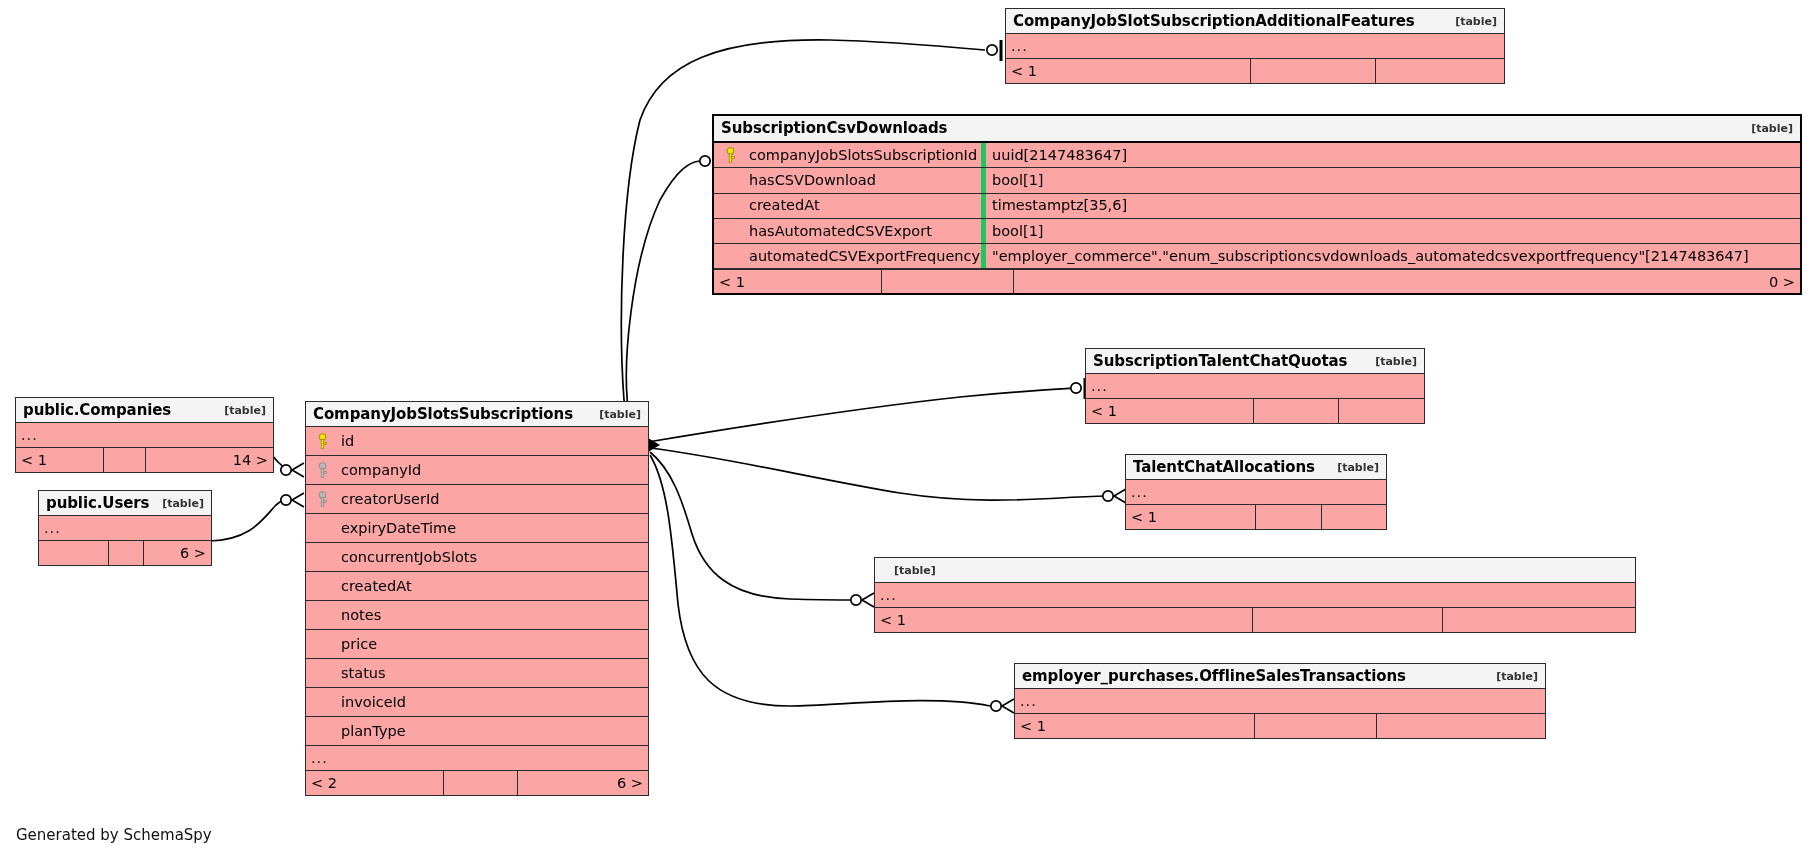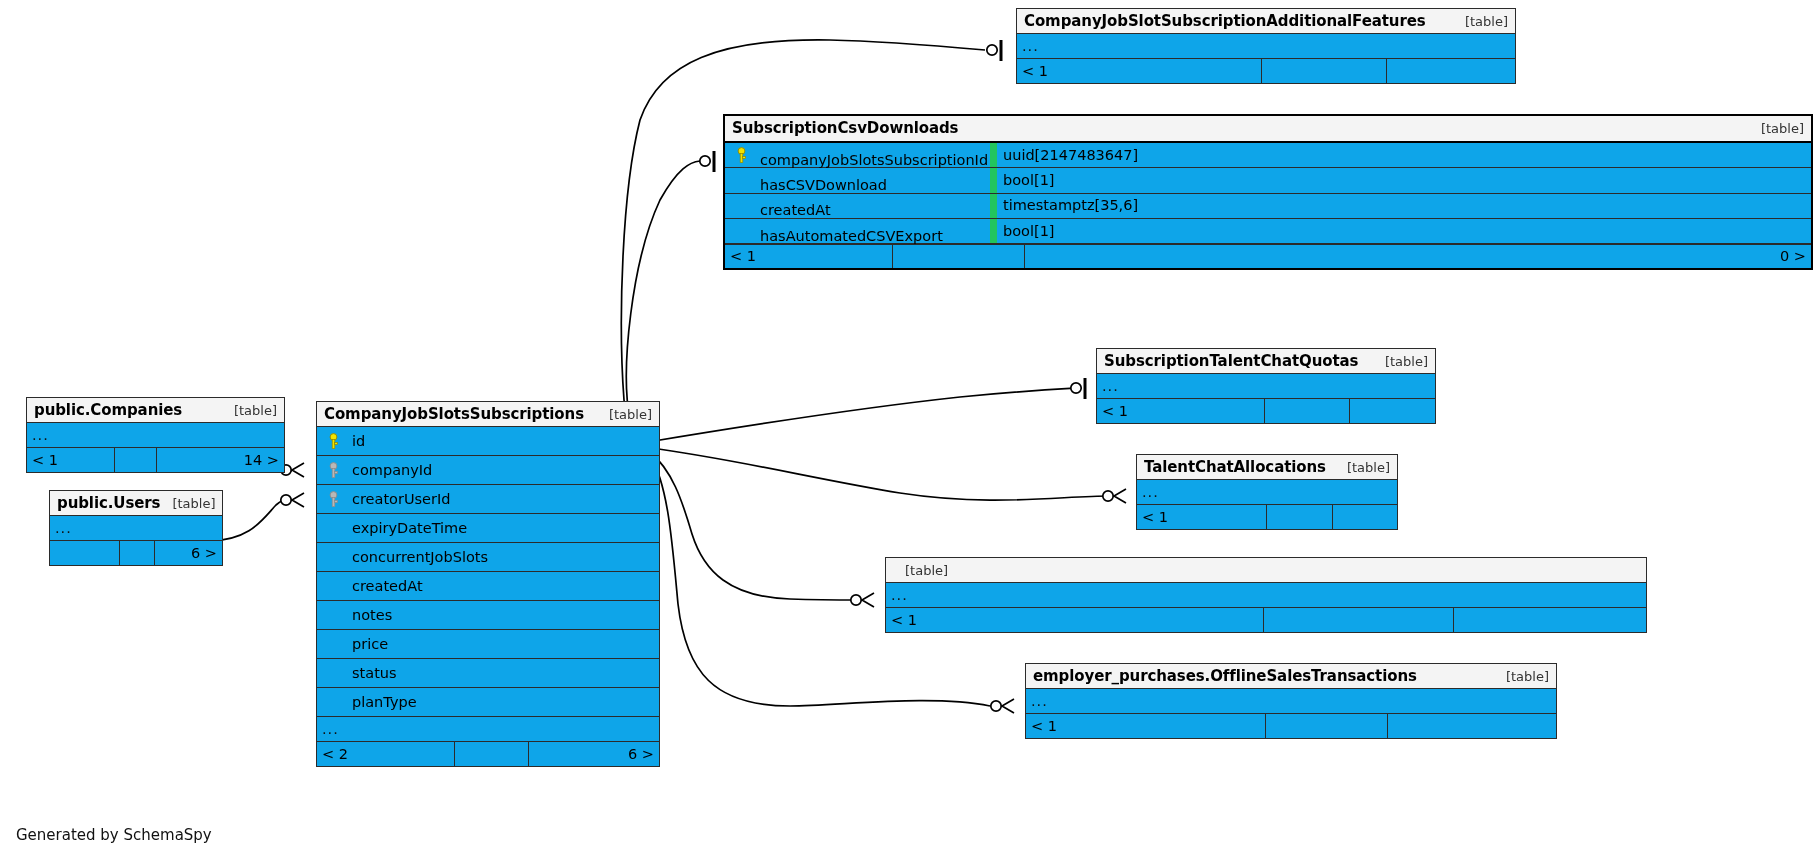--- a/index.html
+++ b/index.html
@@ -28,26 +28,25 @@
     top: 0;
     width: 1816px;
     height: 855px;
     pointer-events: none;
     z-index: 1;
   }
   
   .tbl {
     position: absolute;
     z-index: 3;
-    background: #0ea5e9;
+    background: #fca5a5;
     border: 1px solid #2b2b2b;
     box-sizing: border-box;
     font-size: 14.5px;
     line-height: 1;
-    margin-left: 11px;
   }
   .tbl.focus {
     border: 2px solid #000000;
   }
   .tbl .hdr {
     background: #f4f4f4;
     border-bottom: 1px solid #2b2b2b;
     display: flex;
     align-items: center;
     justify-content: space-between;
@@ -59,22 +58,22 @@
     border-bottom: 2px solid #000000;
     height: 27px;
   }
   .tbl .tname {
     font-weight: bold;
     font-size: 15px;
     white-space: nowrap;
     letter-spacing: -0.1px;
   }
   .tbl .ttag {
-    font-weight: normal;
-    font-size: 13px;
+    font-weight: bold;
+    font-size: 11px;
     color: #333333;
     padding-left: 12px;
     white-space: nowrap;
   }
   
   .cols {
     display: block;
   }
   .col {
     display: flex;
@@ -101,23 +100,23 @@
     font-size: 14.5px;
     padding-left: 6px;
     white-space: nowrap;
     overflow: hidden;
   }
   
   .tbl.focus .col .cname-wrap {
     width: 272px;
     min-width: 272px;
     display: flex;
-    align-items: flex-end;
+    align-items: center;
     height: 100%;
-    border-right: 7px solid #22c55e;
+    border-right: 5px solid #22c55e;
     box-sizing: border-box;
   }
   .tbl.focus .col .type-wrap {
     flex: 1;
     display: flex;
     align-items: center;
     height: 100%;
     box-sizing: border-box;
   }
   
@@ -277,20 +276,29 @@
       <div class="col">
         <div class="cname-wrap">
           <span class="keycell"></span>
           <span class="cname">hasAutomatedCSVExport</span>
         </div>
         <div class="type-wrap">
           <span class="ctype">bool[1]</span>
         </div>
       </div>
 
+      <div class="col">
+        <div class="cname-wrap">
+          <span class="keycell"></span>
+          <span class="cname">automatedCSVExportFrequency</span>
+        </div>
+        <div class="type-wrap">
+          <span class="ctype">"employer_commerce"."enum_subscriptioncsvdownloads_automatedcsvexportfrequency"[2147483647]</span>
+        </div>
+      </div>
 
     </div>
     <div class="footer" style="border-top:1px solid #2b2b2b">
       <div class="fcell fleft" style="width:168px">&lt; 1</div>
       <div class="fcell" style="width:132px"></div>
       <div class="fcell fright" style="flex:1">0 &gt;</div>
     </div>
   </div>
 
   <div class="tbl" style="left:15px; top:397px; width:259px;">
@@ -382,20 +390,24 @@
       <div class="col" style="height:29px">
         <span class="keycell"></span>
         <span class="cname">price</span>
       </div>
 
       <div class="col" style="height:29px">
         <span class="keycell"></span>
         <span class="cname">status</span>
       </div>
 
+      <div class="col" style="height:29px">
+        <span class="keycell"></span>
+        <span class="cname">invoiceId</span>
+      </div>
 
       <div class="col" style="height:29px">
         <span class="keycell"></span>
         <span class="cname">planType</span>
       </div>
 
     </div>
     <div class="ellipsis-row">...</div>
     <div class="footer">
       <div class="fcell fleft" style="width:138px">&lt; 2</div>

